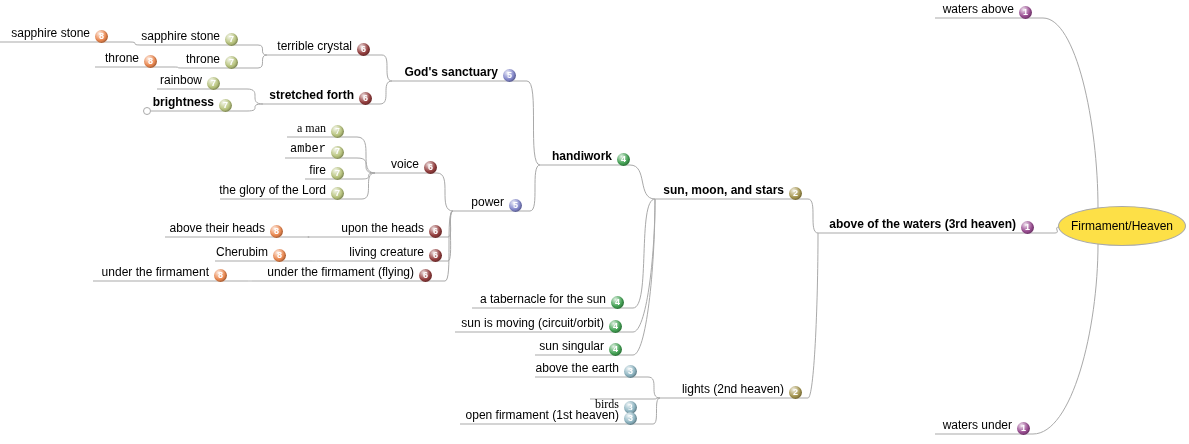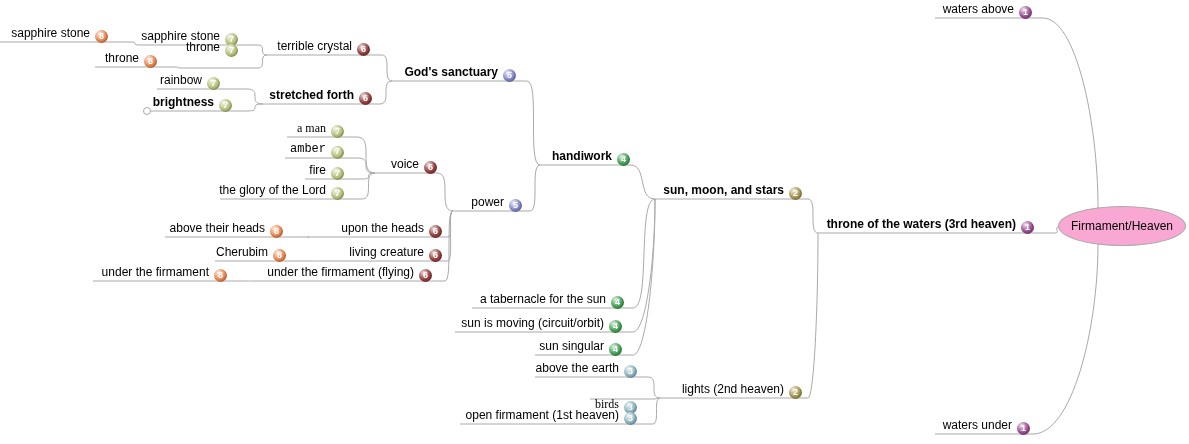--- a/index.html
+++ b/index.html
@@ -31,21 +31,21 @@
     font-weight:bold;
     line-height:13px;
     text-align:center;
     background-image:radial-gradient(circle at 35% 28%, rgba(255,255,255,0.85) 0%, rgba(255,255,255,0.25) 35%, rgba(255,255,255,0) 55%);
     box-shadow:inset -1px -1px 2px rgba(0,0,0,0.35);
   }
   .root{
     position:absolute;
     border:1px solid #a9a9a9;
     border-radius:50%;
-    background:#f9a8d4;
+    background:#fde047;
     display:flex;
     align-items:center;
     justify-content:center;
     font-size:12px;
     color:#000000;
     box-sizing:border-box;
   }
 </style>
 </head>
 <body>
@@ -84,21 +84,21 @@
       <path d="M 460,424 L 653,424 C 660,424 653,398 660,398" fill="none" stroke="#a9a9a9" stroke-width="1"></path>
       <path d="M 660,398 L 808,398 C 814,398 818,307.25 818,233" fill="none" stroke="#a9a9a9" stroke-width="1"></path>
       <path d="M 818,233 L 1055,233 C 1061,233 1053,227 1059,227" fill="none" stroke="#a9a9a9" stroke-width="1"></path>
       <path d="M 935,18 L 1043,18 C 1076,18 1098,122.5 1098,208" fill="none" stroke="#a9a9a9" stroke-width="1"></path>
       <path d="M 935,434 L 1033,434 C 1072,434 1098,329.5 1098,244" fill="none" stroke="#a9a9a9" stroke-width="1"></path>
     </svg>
   <div id="nodes">
       <div class="node" style="right: 1081px; bottom: 403px; color: rgb(0, 0, 0);"><span>sapphire stone</span><span class="badge" style="background-color: rgb(238, 137, 80);">8</span></div>
       <div class="node" style="right: 951px; bottom: 400px; color: rgb(0, 0, 0);"><span>sapphire stone</span><span class="badge" style="background-color: rgb(185, 197, 126);">7</span></div>
       <div class="node" style="right: 1032px; bottom: 378px; color: rgb(0, 0, 0);"><span>throne</span><span class="badge" style="background-color: rgb(238, 137, 80);">8</span></div>
-      <div class="node" style="right: 951px; bottom: 389px; color: rgb(0, 0, 0);"><span>throne</span><span class="badge" style="background-color: rgb(185, 197, 126);">7</span></div>
+      <div class="node" style="right: 951px; bottom: 377px; color: rgb(0, 0, 0);"><span>throne</span><span class="badge" style="background-color: rgb(185, 197, 126);">7</span></div>
       <div class="node" style="right: 819px; bottom: 390px; color: rgb(0, 0, 0);"><span>terrible crystal</span><span class="badge" style="background-color: rgb(150, 63, 63);">6</span></div>
       <div class="node" style="right: 969px; bottom: 356px; color: rgb(0, 0, 0);"><span>rainbow</span><span class="badge" style="background-color: rgb(185, 197, 126);">7</span></div>
       <div class="node bold" style="right: 957px; bottom: 334px; color: rgb(0, 0, 0);"><span>brightness</span><span class="badge" style="background-color: rgb(185, 197, 126);">7</span></div>
       <div class="node bold" style="right: 817px; bottom: 341px; color: rgb(0, 0, 0);"><span>stretched forth</span><span class="badge" style="background-color: rgb(150, 63, 63);">6</span></div>
       <div class="node bold" style="right: 673px; bottom: 364px; color: rgb(0, 0, 0);"><span>God's sanctuary</span><span class="badge" style="background-color: rgb(133, 137, 206);">5</span></div>
       <div class="node" style="right: 845px; bottom: 308px; color: rgb(0, 0, 0); font-family: Liberation Serif, serif;"><span>a man</span><span class="badge" style="background-color: rgb(185, 197, 126);">7</span></div>
       <div class="node" style="right: 845px; bottom: 287px; color: rgb(0, 0, 0); font-family: Liberation Mono, monospace;"><span>amber</span><span class="badge" style="background-color: rgb(185, 197, 126);">7</span></div>
       <div class="node" style="right: 845px; bottom: 266px; color: rgb(0, 0, 0);"><span>fire</span><span class="badge" style="background-color: rgb(185, 197, 126);">7</span></div>
       <div class="node" style="right: 845px; bottom: 246px; color: rgb(0, 0, 0);"><span>the glory of the Lord</span><span class="badge" style="background-color: rgb(185, 197, 126);">7</span></div>
       <div class="node" style="right: 752px; bottom: 272px; color: rgb(0, 0, 0);"><span>voice</span><span class="badge" style="background-color: rgb(150, 63, 63);">6</span></div>
@@ -111,20 +111,20 @@
       <div class="node" style="right: 667px; bottom: 234px; color: rgb(0, 0, 0);"><span>power</span><span class="badge" style="background-color: rgb(133, 137, 206);">5</span></div>
       <div class="node bold" style="right: 559px; bottom: 280px; color: rgb(0, 0, 0);"><span>handiwork</span><span class="badge" style="background-color: rgb(68, 164, 85);">4</span></div>
       <div class="node" style="right: 565px; bottom: 137px; color: rgb(0, 0, 0);"><span>a tabernacle for the sun</span><span class="badge" style="background-color: rgb(68, 164, 85);">4</span></div>
       <div class="node" style="right: 567px; bottom: 113px; color: rgb(0, 0, 0);"><span>sun is moving (circuit/orbit)</span><span class="badge" style="background-color: rgb(68, 164, 85);">4</span></div>
       <div class="node" style="right: 567px; bottom: 90px; color: rgb(0, 0, 0);"><span>sun singular</span><span class="badge" style="background-color: rgb(68, 164, 85);">4</span></div>
       <div class="node bold" style="right: 387px; bottom: 246px; color: rgb(0, 0, 0);"><span>sun, moon, and stars</span><span class="badge" style="background-color: rgb(168, 152, 81);">2</span></div>
       <div class="node" style="right: 552px; bottom: 68px; color: rgb(0, 0, 0);"><span>above the earth</span><span class="badge" style="background-color: rgb(143, 183, 196);">3</span></div>
       <div class="node" style="right: 552px; bottom: 32px; color: rgb(0, 0, 0); font-family: Liberation Serif, serif;"><span>birds</span><span class="badge" style="background-color: rgb(143, 183, 196);">3</span></div>
       <div class="node" style="right: 552px; bottom: 21px; color: rgb(0, 0, 0);"><span>open firmament (1st heaven)</span><span class="badge" style="background-color: rgb(143, 183, 196);">3</span></div>
       <div class="node" style="right: 387px; bottom: 47px; color: rgb(0, 0, 0);"><span>lights (2nd heaven)</span><span class="badge" style="background-color: rgb(168, 152, 81);">2</span></div>
-      <div class="node bold" style="right: 155px; bottom: 212px; color: rgb(0, 0, 0);"><span>throne of the waters (3rd heaven)</span><span class="badge" style="background-color: rgb(156, 78, 148);">1</span></div>
+      <div class="node bold" style="right: 155px; bottom: 212px; color: rgb(0, 0, 0);"><span>above of the waters (3rd heaven)</span><span class="badge" style="background-color: rgb(156, 78, 148);">1</span></div>
       <div class="node" style="right: 157px; bottom: 427px; color: rgb(0, 0, 0);"><span>waters above</span><span class="badge" style="background-color: rgb(156, 78, 148);">1</span></div>
       <div class="node" style="right: 159px; bottom: 11px; color: rgb(0, 0, 0);"><span>waters under</span><span class="badge" style="background-color: rgb(156, 78, 148);">1</span></div>
     </div>
   <div class="root" id="root-node" style="left: 1058px; top: 206px; width: 128px; height: 40px;">
     <span>Firmament/Heaven</span>
   </div>
 </div>
 
 </body></html>

